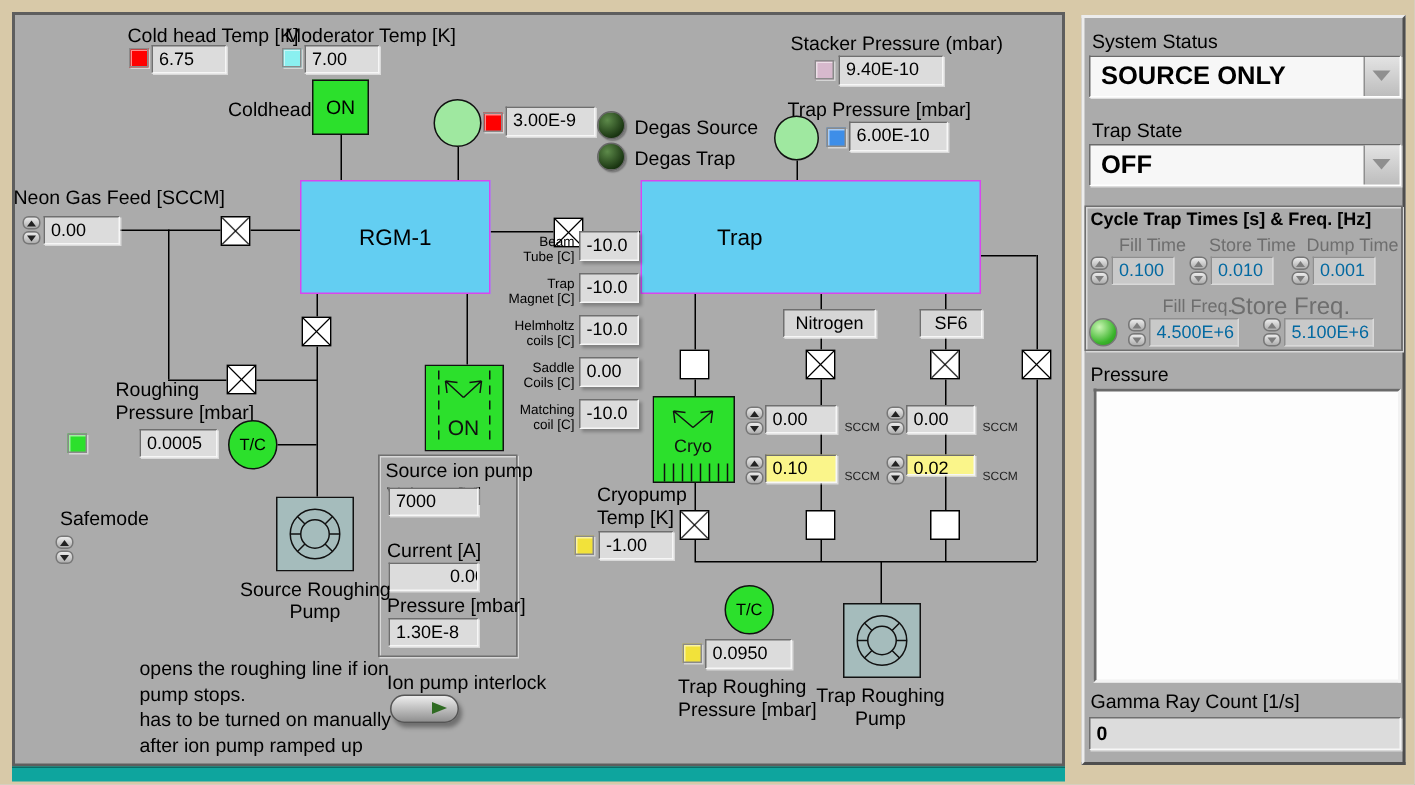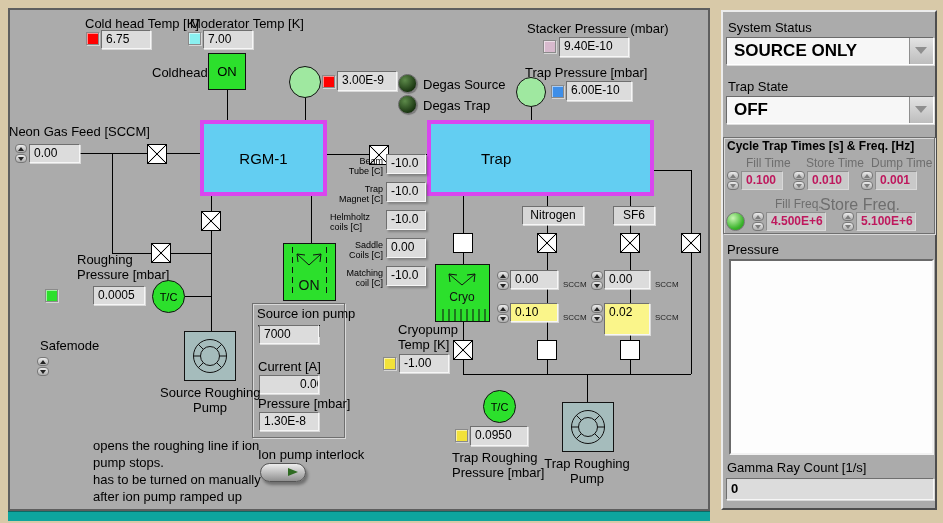--- a/index.html
+++ b/index.html
@@ -15,21 +15,21 @@
   .mainpanel{position:absolute;left:8px;top:8px;width:702px;height:503px;background:#ababab;
     border:2px solid #5e5e5e;box-sizing:border-box;}
   .tealstrip{position:absolute;left:8px;top:511px;width:702px;height:10px;background:#0ea59e;border-top:1px solid #0a6b66;box-sizing:border-box;}
   .sidepanel{position:absolute;left:721px;top:10px;width:216px;height:500px;background:#ababab;
     border:2px solid;border-color:#ececec #4e4e4e #4e4e4e #ececec;box-sizing:border-box;}
   
   .numbox{position:absolute;background:#dcdcdc;border:1px solid;border-color:#6f6f6f #f6f6f6 #f6f6f6 #6f6f6f;
     box-sizing:border-box;font-size:12px;line-height:17px;padding:0 4px;white-space:pre;overflow:hidden;
     box-shadow:1px 1px 0 rgba(255,255,255,.55);}
   .ybox{background:#faf58a;}
-  .disbox{background:#c9c9c9;color:#be185d;border-color:#8f8f8f #d9d9d9 #d9d9d9 #8f8f8f;box-shadow:none;font-weight:bold;}
+  .disbox{background:#c9c9c9;color:#0369a1;border-color:#8f8f8f #d9d9d9 #d9d9d9 #8f8f8f;box-shadow:none;}
   .gaslbl{position:absolute;background:#d6d6d6;border:1px solid;border-color:#6f6f6f #f6f6f6 #f6f6f6 #6f6f6f;
     box-sizing:border-box;font-size:12px;line-height:17px;text-align:center;box-shadow:1px 1px 0 rgba(255,255,255,.55);}
   .frame{position:absolute;border:1px solid #6f6f6f;box-shadow:inset 1px 1px 0 #d9d9d9,1px 1px 0 #d9d9d9;box-sizing:border-box;}
   .msgbox{position:absolute;background:#fdfdfd;border:2px solid;border-color:#6a6a6a #f2f2f2 #f2f2f2 #6a6a6a;box-sizing:border-box;}
   
   .hline{position:absolute;height:1px;background:#000;}
   .vline{position:absolute;width:1px;background:#000;}
   
   .valve{position:absolute;width:20px;height:20px;background:#fff;border:1px solid #000;box-sizing:border-box;}
   .valve.x::before{content:"";position:absolute;inset:0;
@@ -39,21 +39,21 @@
   .circ{position:absolute;border-radius:50%;border:1px solid #111;box-sizing:border-box;
     display:flex;align-items:center;justify-content:center;font-size:11px;}
   .cgreen{background:#2ce02c;}
   .cpale{background:#9fe8a0;}
   .led{position:absolute;border-radius:50%;box-sizing:border-box;}
   .led-dark{background:radial-gradient(circle at 35% 30%,#5d8a4a,#17320f 75%);border:1px solid #666;box-shadow:1px 1px 1px rgba(0,0,0,.3);}
   .led-bright{background:radial-gradient(circle at 35% 30%,#c9f5b3,#3ab42b 65%,#2a8f1c);border:1px solid #777;}
   .sqind{position:absolute;width:13px;height:13px;border:1px solid #8a8a8a;box-sizing:border-box;
     box-shadow:inset 1px 1px 0 rgba(255,255,255,.55),1px 1px 0 rgba(255,255,255,.5);}
   
-  .block{position:absolute;background:#63cef2;border:4px solid #d946ef;box-sizing:border-box;
+  .block{position:absolute;background:#63cef2;border:1px solid #d946ef;box-sizing:border-box;
     display:flex;align-items:center;justify-content:center;font-size:15px;}
   .onbtn{position:absolute;background:#2ce02c;border:1px solid #111;box-sizing:border-box;
     display:flex;align-items:center;justify-content:center;font-size:13px;}
   .protected{position:absolute;background:#96f096;border:1px solid;border-color:#6f6f6f #f6f6f6 #f6f6f6 #6f6f6f;
     box-sizing:border-box;font-weight:bold;font-size:14px;line-height:23px;padding:0 4px;box-shadow:1px 1px 0 rgba(255,255,255,.55);}
   
   .spin{position:absolute;width:12px;height:20px;}
   .spin i{position:absolute;left:0;width:12px;height:9px;background:linear-gradient(#ececec,#aeaeae);
     border:1px solid #777;border-radius:4px;box-sizing:border-box;}
   .spin .su{top:0}.spin .sd{top:10px}
@@ -155,21 +155,21 @@
   <div class="valve x" style="left:453px;top:340px;"></div>
   <div class="valve" style="left:537px;top:340px;"></div>
   <div class="valve" style="left:620px;top:340px;"></div>
 
   <div class="lbl lbl-sm" style="left:330px;top:156px;width:53px;text-align:right;">Beam
 Tube [C]</div>
   <div class="numbox" style="left:386px;top:154px;width:40px;height:20px;box-shadow:2px 2px 2px rgba(0,0,0,.25);">-10.0</div>
   <div class="lbl lbl-sm" style="left:330px;top:184px;width:53px;text-align:right;">Trap
 Magnet [C]</div>
   <div class="numbox" style="left:386px;top:182px;width:40px;height:20px;box-shadow:2px 2px 2px rgba(0,0,0,.25);">-10.0</div>
-  <div class="lbl lbl-sm" style="left:330px;top:212px;width:53px;">Helmholtz
+  <div class="lbl lbl-sm" style="left:330px;top:212px;width:53px;text-align:right;">Helmholtz
 coils [C]</div>
   <div class="numbox" style="left:386px;top:210px;width:40px;height:20px;box-shadow:2px 2px 2px rgba(0,0,0,.25);">-10.0</div>
   <div class="lbl lbl-sm" style="left:330px;top:240px;width:53px;text-align:right;">Saddle
 Coils [C]</div>
   <div class="numbox" style="left:386px;top:238px;width:40px;height:20px;box-shadow:2px 2px 2px rgba(0,0,0,.25);">0.00</div>
   <div class="lbl lbl-sm" style="left:330px;top:268px;width:53px;text-align:right;">Matching
 coil [C]</div>
   <div class="numbox" style="left:386px;top:266px;width:40px;height:20px;box-shadow:2px 2px 2px rgba(0,0,0,.25);">-10.0</div>
 
   <svg class="abs" style="left:283px;top:243px;" width="53" height="58">
@@ -251,21 +251,21 @@
   <div class="spin" style="left:591px;top:271px;">
       <i class="su"></i>
       <i class="sd"></i>
     </div>
   <div class="numbox" style="left:604px;top:270px;width:46px;height:19px;">0.00</div>
   <div class="lbl lbl-unit" style="left:655px;top:277px;">SCCM</div>
   <div class="spin" style="left:591px;top:304px;">
       <i class="su"></i>
       <i class="sd"></i>
     </div>
-  <div class="numbox ybox" style="left:604px;top:303px;width:46px;height:32px;">0.02</div>
+  <div class="numbox ybox" style="left:604px;top:303px;width:46px;height:14px;">0.02</div>
   <div class="lbl lbl-unit" style="left:655px;top:310px;">SCCM</div>
 
   <div class="circ cgreen" style="left:483px;top:390px;width:33px;height:33px;">
       <span>T/C</span>
     </div>
   <div class="sqind" style="left:455px;top:429px;background:#f2e23a;"></div>
   <div class="numbox" style="left:470px;top:426px;width:58px;height:20px;">0.0950</div>
   <div class="lbl" style="left:452px;top:450px;">Trap Roughing
 Pressure [mbar]</div>
 

